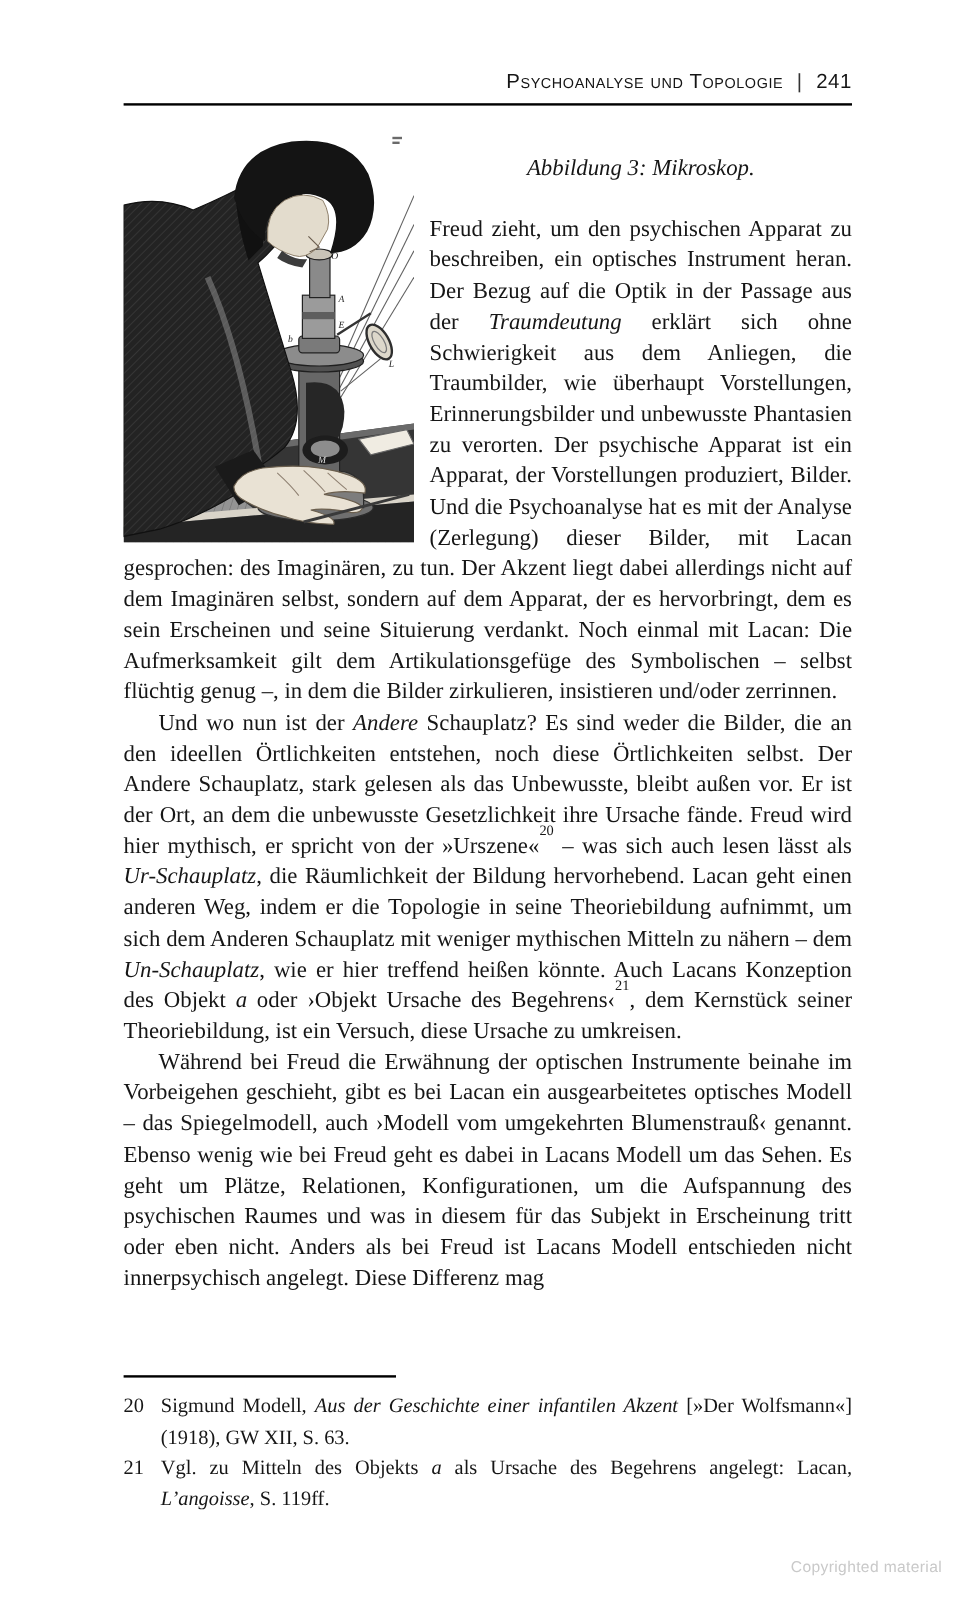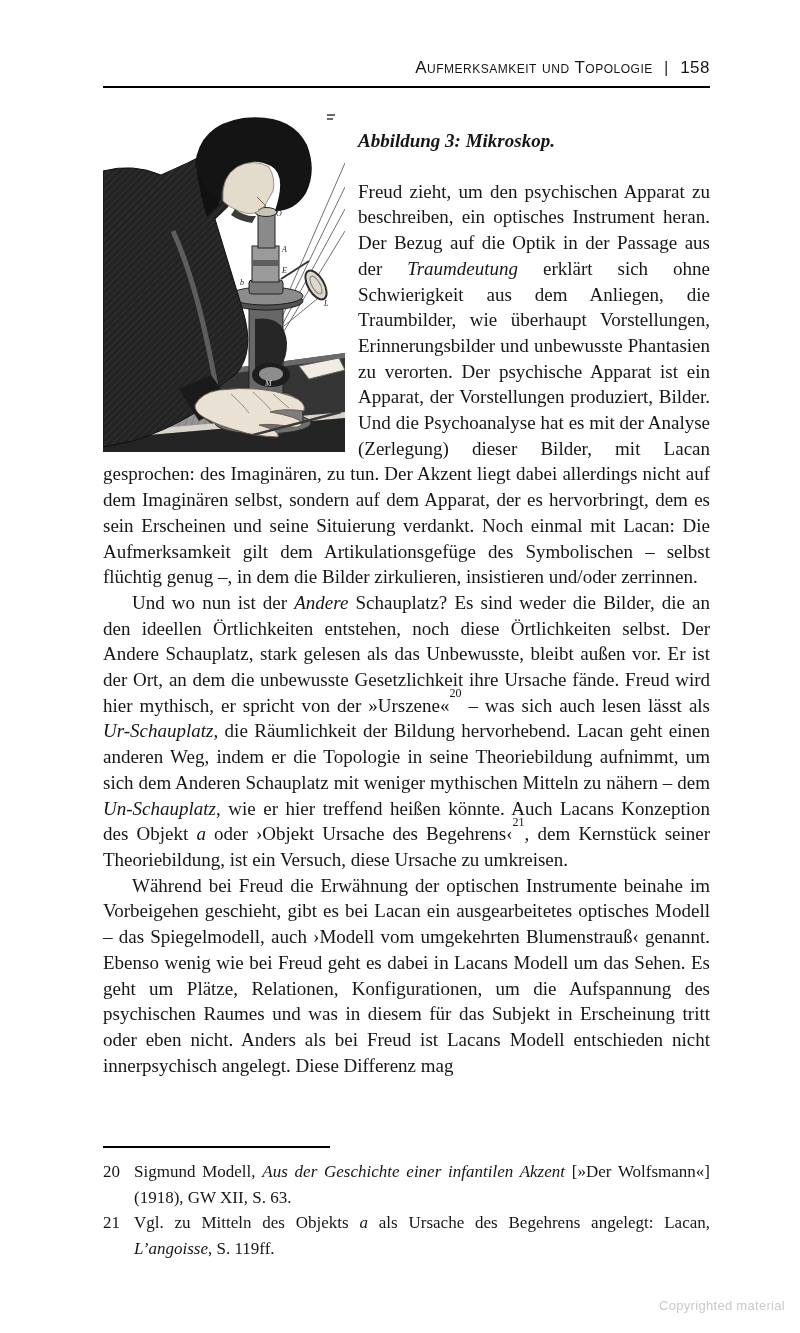--- a/index.html
+++ b/index.html
@@ -28,21 +28,21 @@
   }
   .figure{
     float:left;width:242px;height:339px;margin:0 13px 6px 0;padding:0;
   }
   .figure svg{display:block;}
   .scan-artifact{
     position:absolute;left:224px;top:1px;width:8px;height:12px;
   }
   .scan-artifact i{display:block;height:2px;background:#6a6a6a;margin-bottom:2px;}
   .scan-artifact i:nth-child(2){width:6px;}
-  .caption{font-style:italic;margin:15px 0 25px 0;text-align:left;font-weight:bold;}
+  .caption{font-style:italic;margin:15px 0 25px 0;text-align:center;}
   .para{margin:0;}
   .para.indent{text-indent:29px;}
   .it{font-style:italic;}
   sup.seg{font-size:12px;line-height:0;position:relative;top:-7px;letter-spacing:0;}
 
   
   .footnotes{
     position:absolute;top:1146px;left:103px;width:607px;
     font-size:17px;line-height:25.5px;
   }
@@ -56,23 +56,23 @@
     font-family:"Liberation Sans","DejaVu Sans",sans-serif;
     font-size:13px;color:#c9c9c9;letter-spacing:.3px;
   }
 </style>
 </head>
 <body>
 
 <div class="page">
 
   <div class="running-header">
-    <span class="title">Aufmerksamkeit und Topologie</span>
+    <span class="title">Psychoanalyse und Topologie</span>
     <span class="sep">|</span>
-    <span class="pagenum">158</span>
+    <span class="pagenum">241</span>
   </div>
   <div class="header-rule"></div>
 
   <main class="content">
 
     <div class="scan-artifact">
         <i></i>
         <i></i>
       </div>
 

